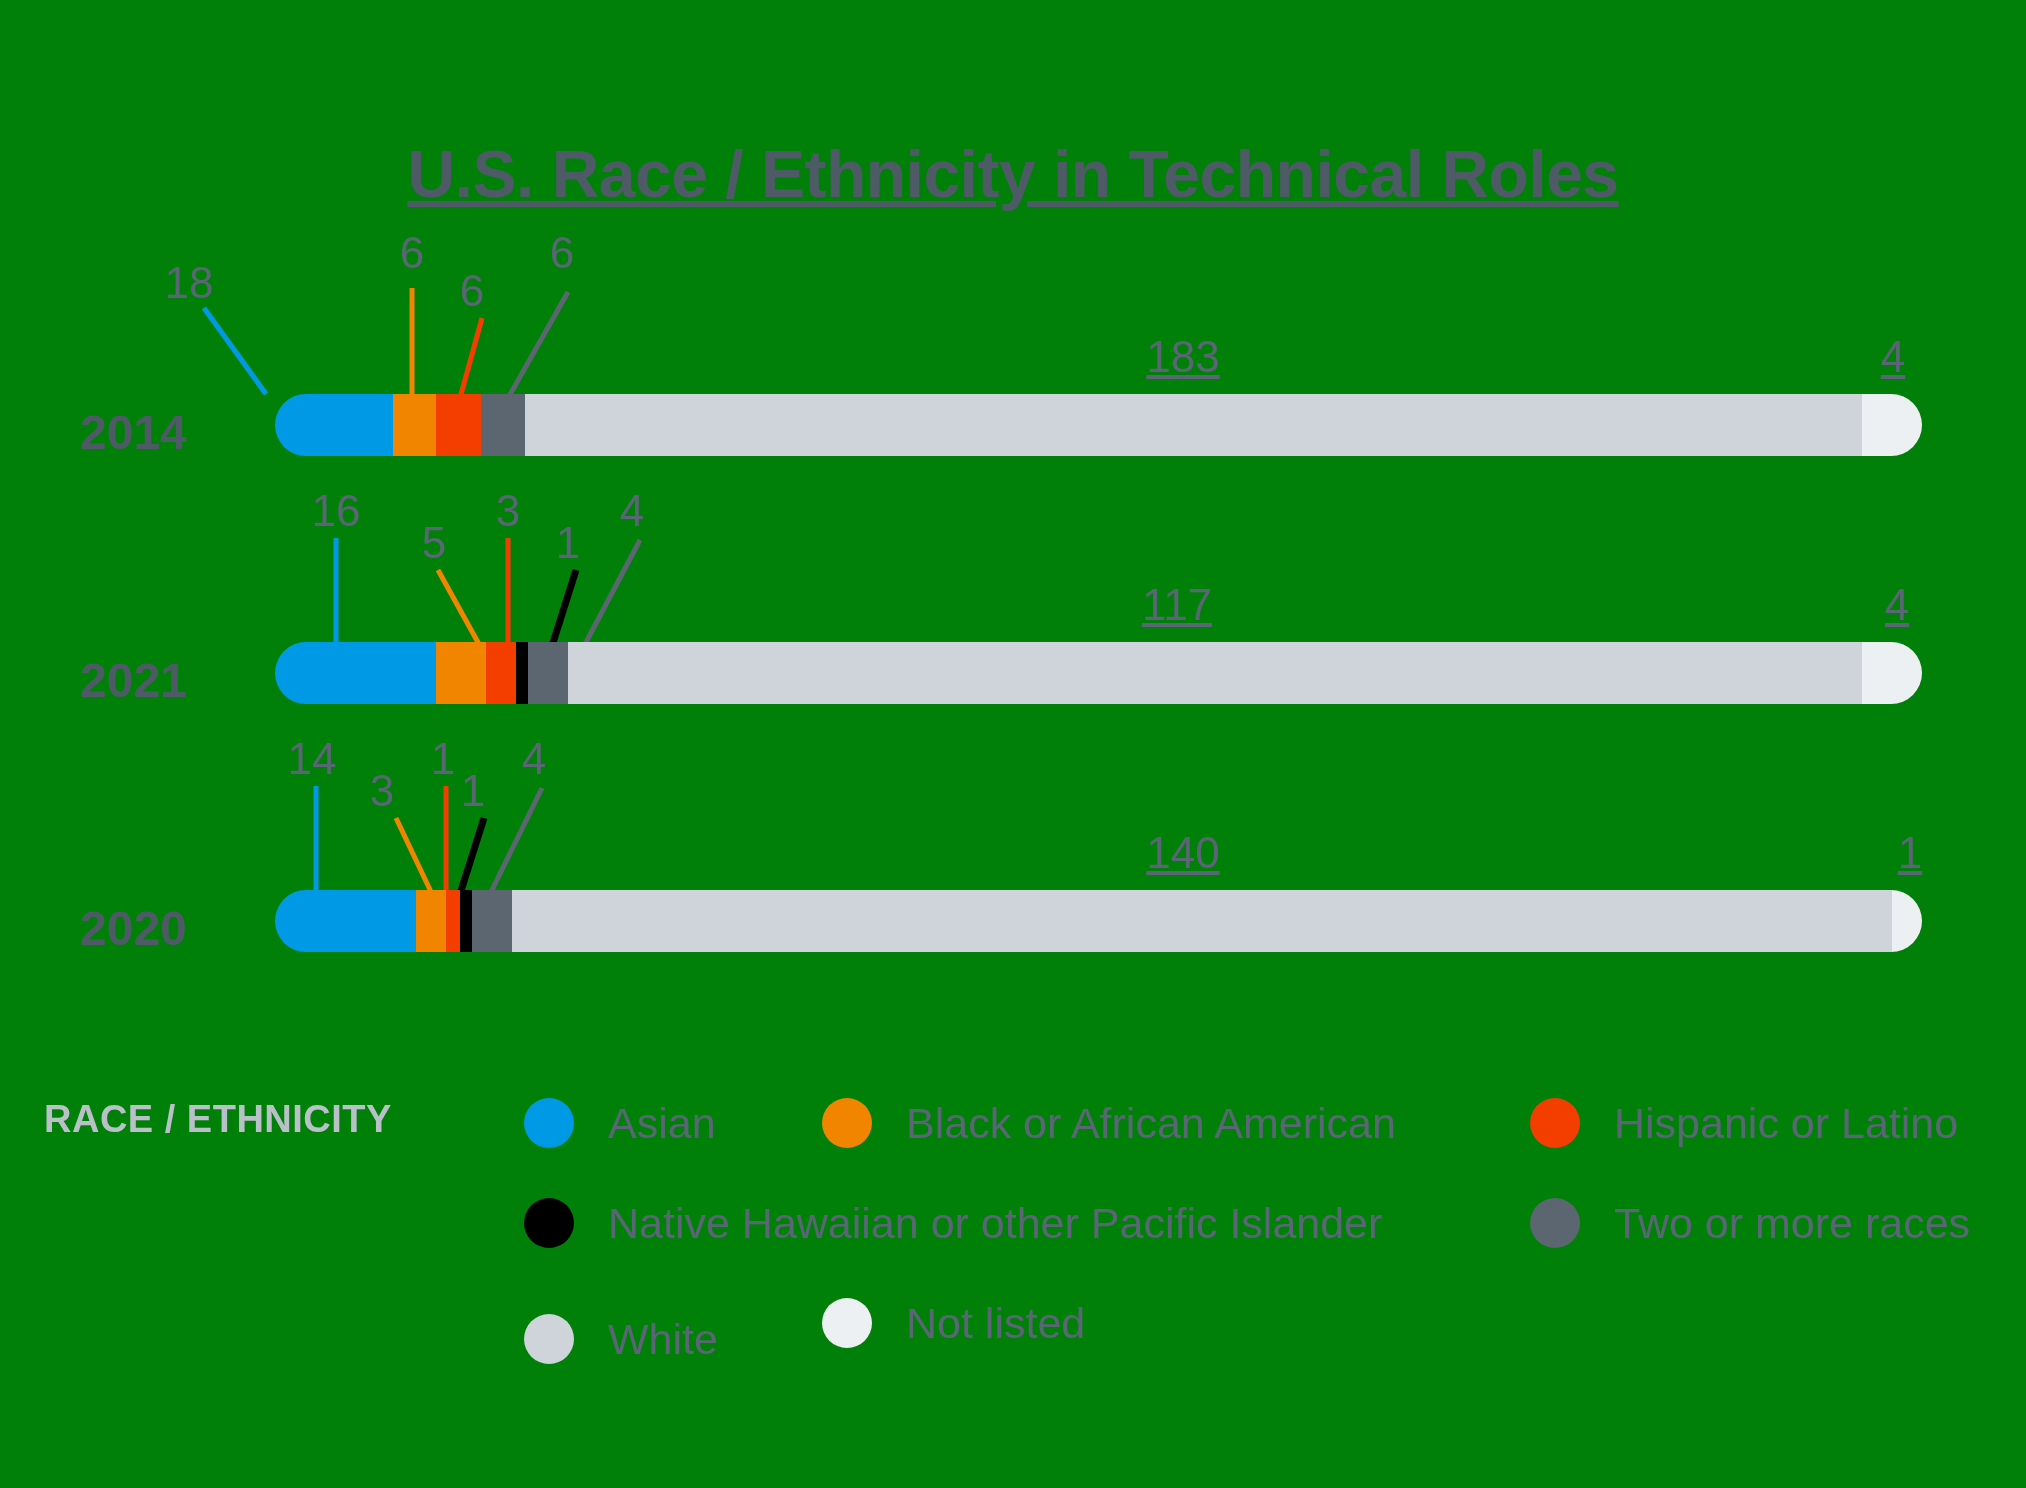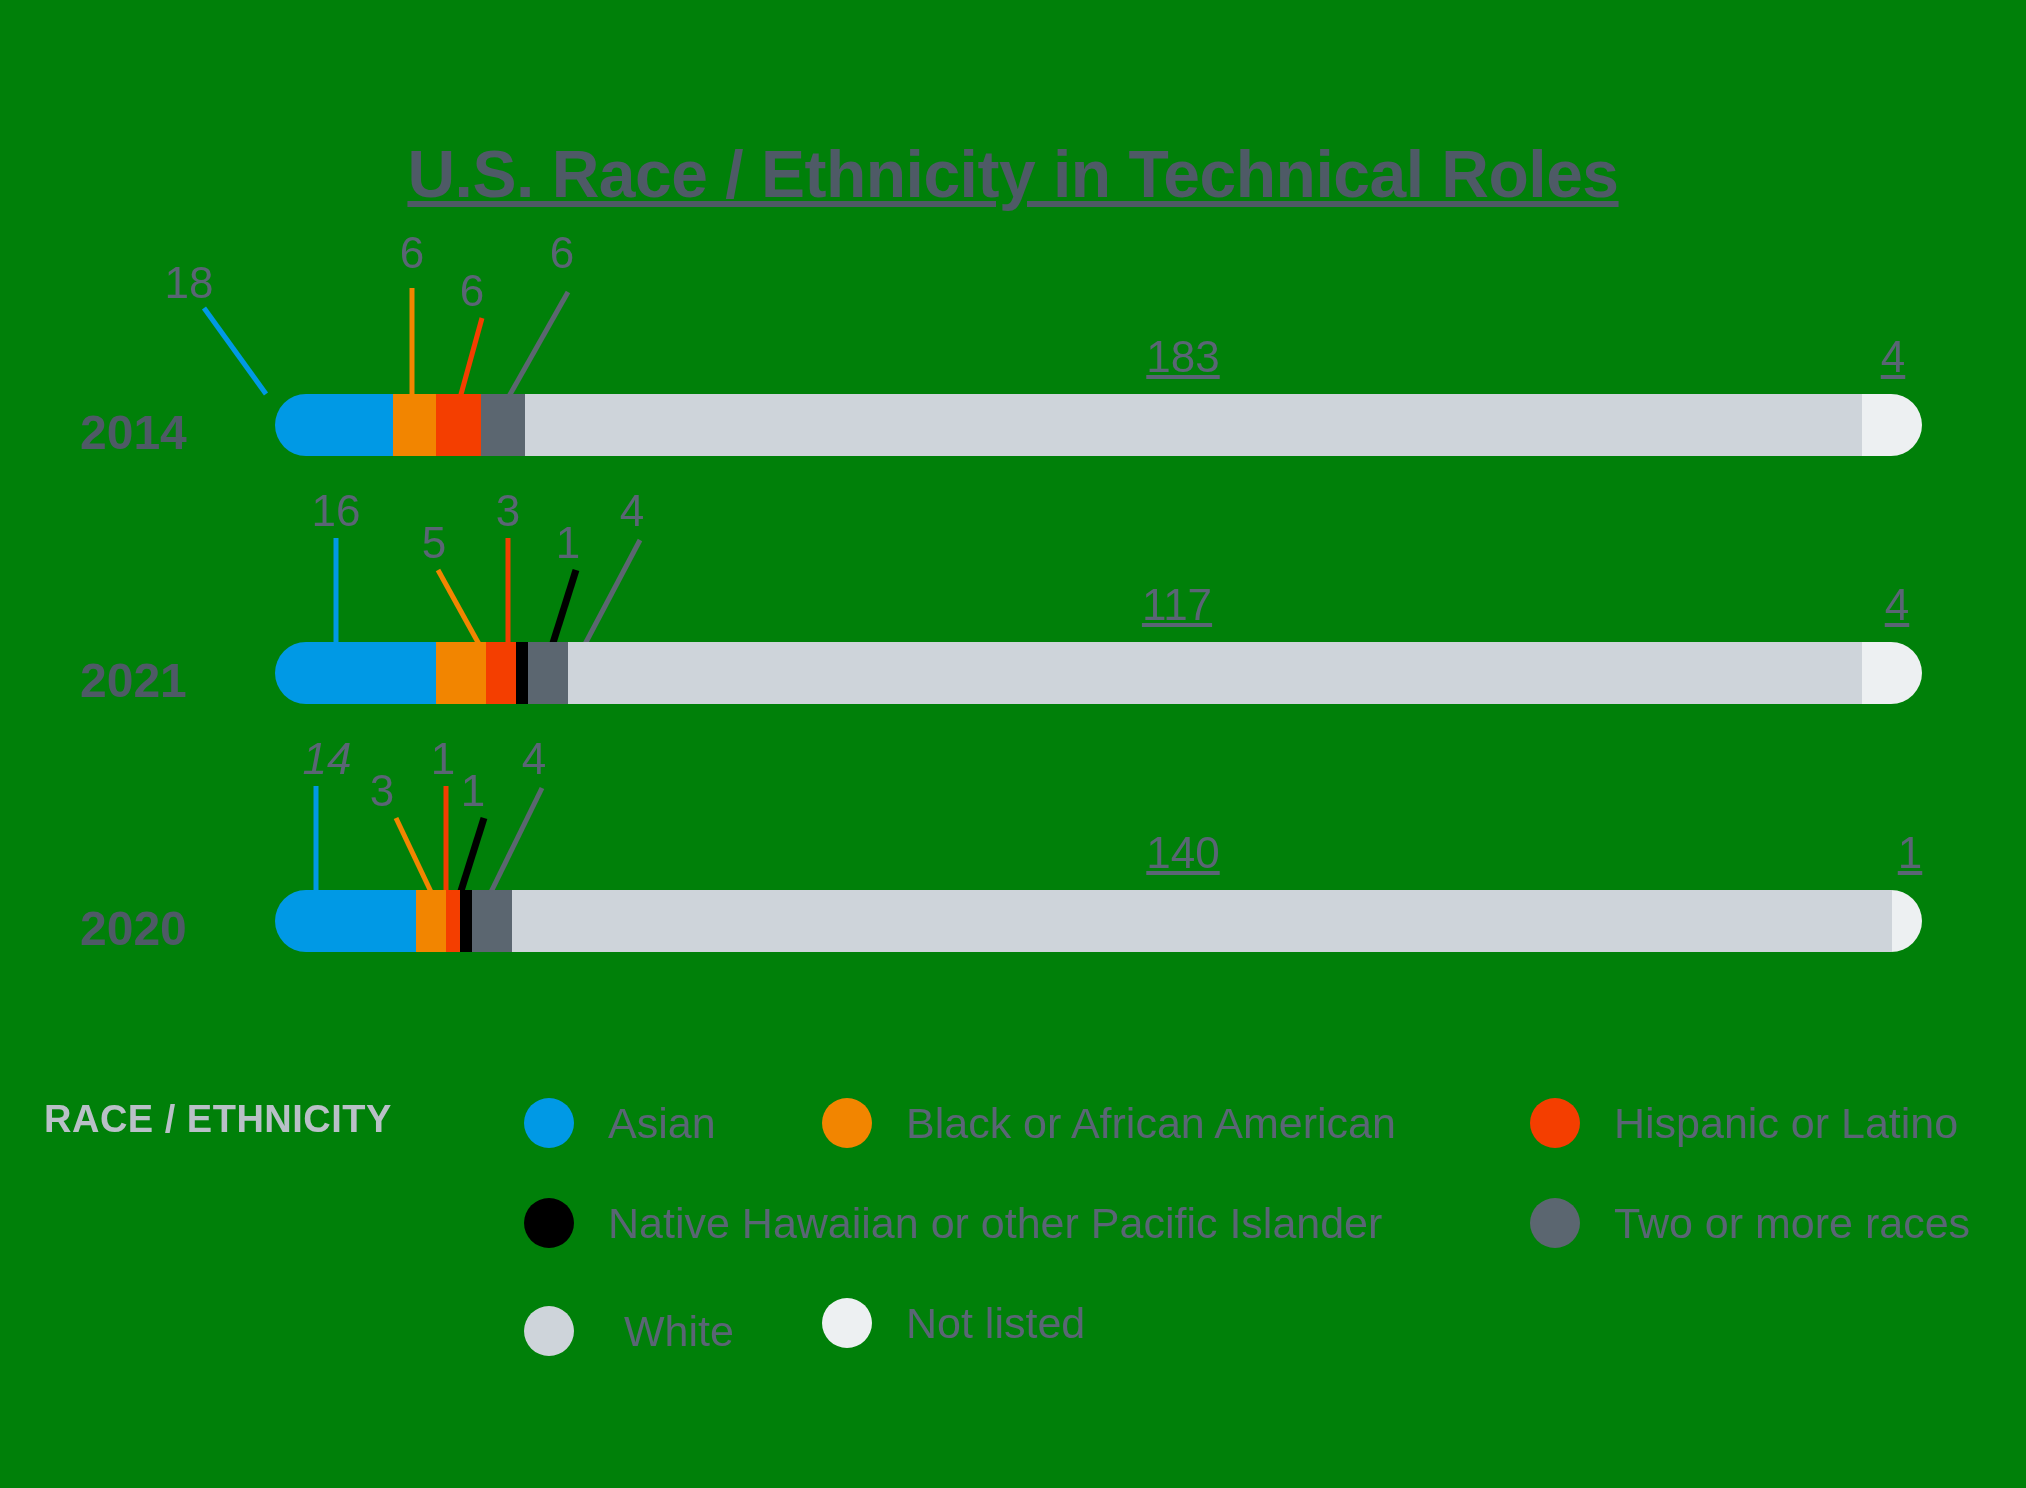--- a/index.html
+++ b/index.html
@@ -217,21 +217,21 @@
       <div class="seg" style="width:60px; background:#edf0f2;"></div>
     </div>
 
     <div class="track-label" style="left:1177px;">117</div>
     <div class="track-label" style="left:1897px;">4</div>
   </div>
 
   <div class="bar-row row-2020">
     <div class="year-label">2020</div>
 
-    <div class="callout" style="left:327px; top:-52px;font-style:italic;">14</div>
+    <div class="callout" style="left:312px; top:-52px;">14</div>
     <svg class="leader" style="left:306px; top:-4px;" width="30" height="114">
       <line x1="10" y1="4" x2="10" y2="112" stroke="#0099e5" stroke-width="5"></line>
     </svg>
 
     <div class="callout" style="left:382px; top:-20px;">3</div>
     <svg class="leader" style="left:388px; top:28px;" width="50" height="82">
       <line x1="8" y1="4" x2="44" y2="80" stroke="#f28500" stroke-width="5"></line>
     </svg>
 
     <div class="callout" style="left:443px; top:-52px;">1</div>
@@ -284,21 +284,21 @@
     <div class="legend-item" style="left:524px; top:120px;">
       <span class="legend-dot" style="background:#000000;"></span>
       <span class="legend-text">Native Hawaiian or other Pacific Islander</span>
     </div>
 
     <div class="legend-item" style="left:1530px; top:120px;">
       <span class="legend-dot" style="background:#5b6670;"></span>
       <span class="legend-text">Two or more races</span>
     </div>
 
-    <div class="legend-item" style="left:524px; top:228px;gap:16px;">
+    <div class="legend-item" style="left:524px; top:236px;">
       <span class="legend-dot" style="background:#ced4da;"></span>
       <span class="legend-text">White</span>
     </div>
 
     <div class="legend-item" style="left:822px; top:220px;">
       <span class="legend-dot" style="background:#edf0f2;"></span>
       <span class="legend-text">Not listed</span>
     </div>
   </div>
 

